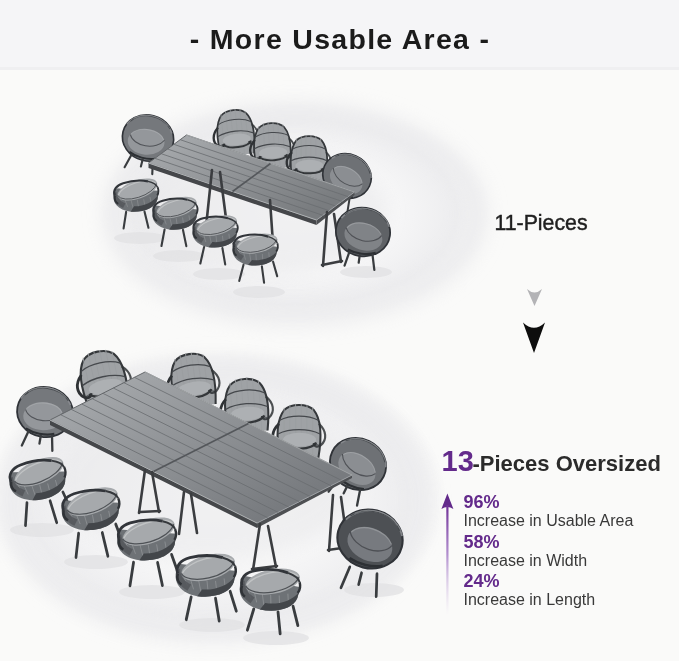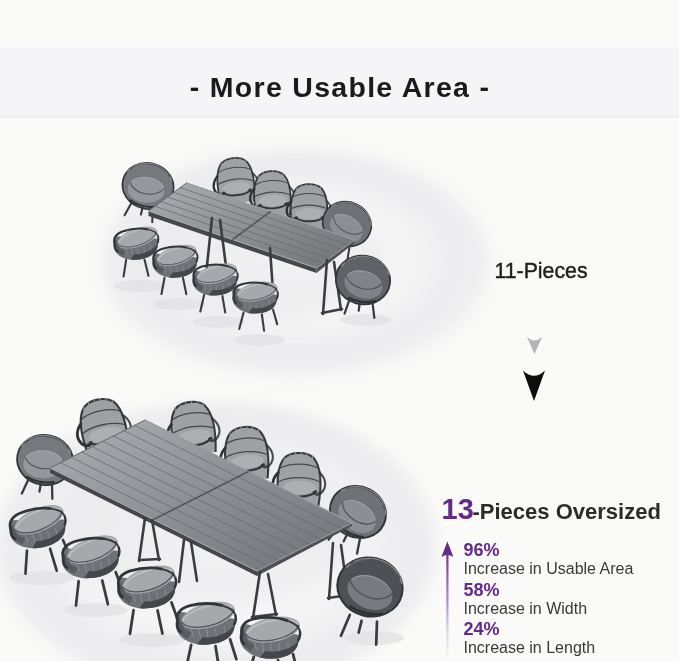--- a/index.html
+++ b/index.html
@@ -1,17 +1,17 @@
 <!DOCTYPE html>
 <html><head>
 <meta charset="utf-8">
 <style>
   html,body{margin:0;padding:0;}
   body{width:679px;height:661px;overflow:hidden;background:#fafaf9;font-family:"Liberation Sans",sans-serif;}
-  #stage{position:relative;width:679px;height:513px;margin-top:48px;}
+  #stage{position:relative;width:679px;height:513px;}
   svg{position:absolute;left:0;top:0;}
 </style>
 </head>
 <body>
 <div id="stage">
 <svg width="679" height="661" viewBox="0 0 679 661">
   <defs>
     <filter id="soft" x="-20%" y="-20%" width="140%" height="140%">
           <feGaussianBlur stdDeviation="9"></feGaussianBlur>
         </filter>

